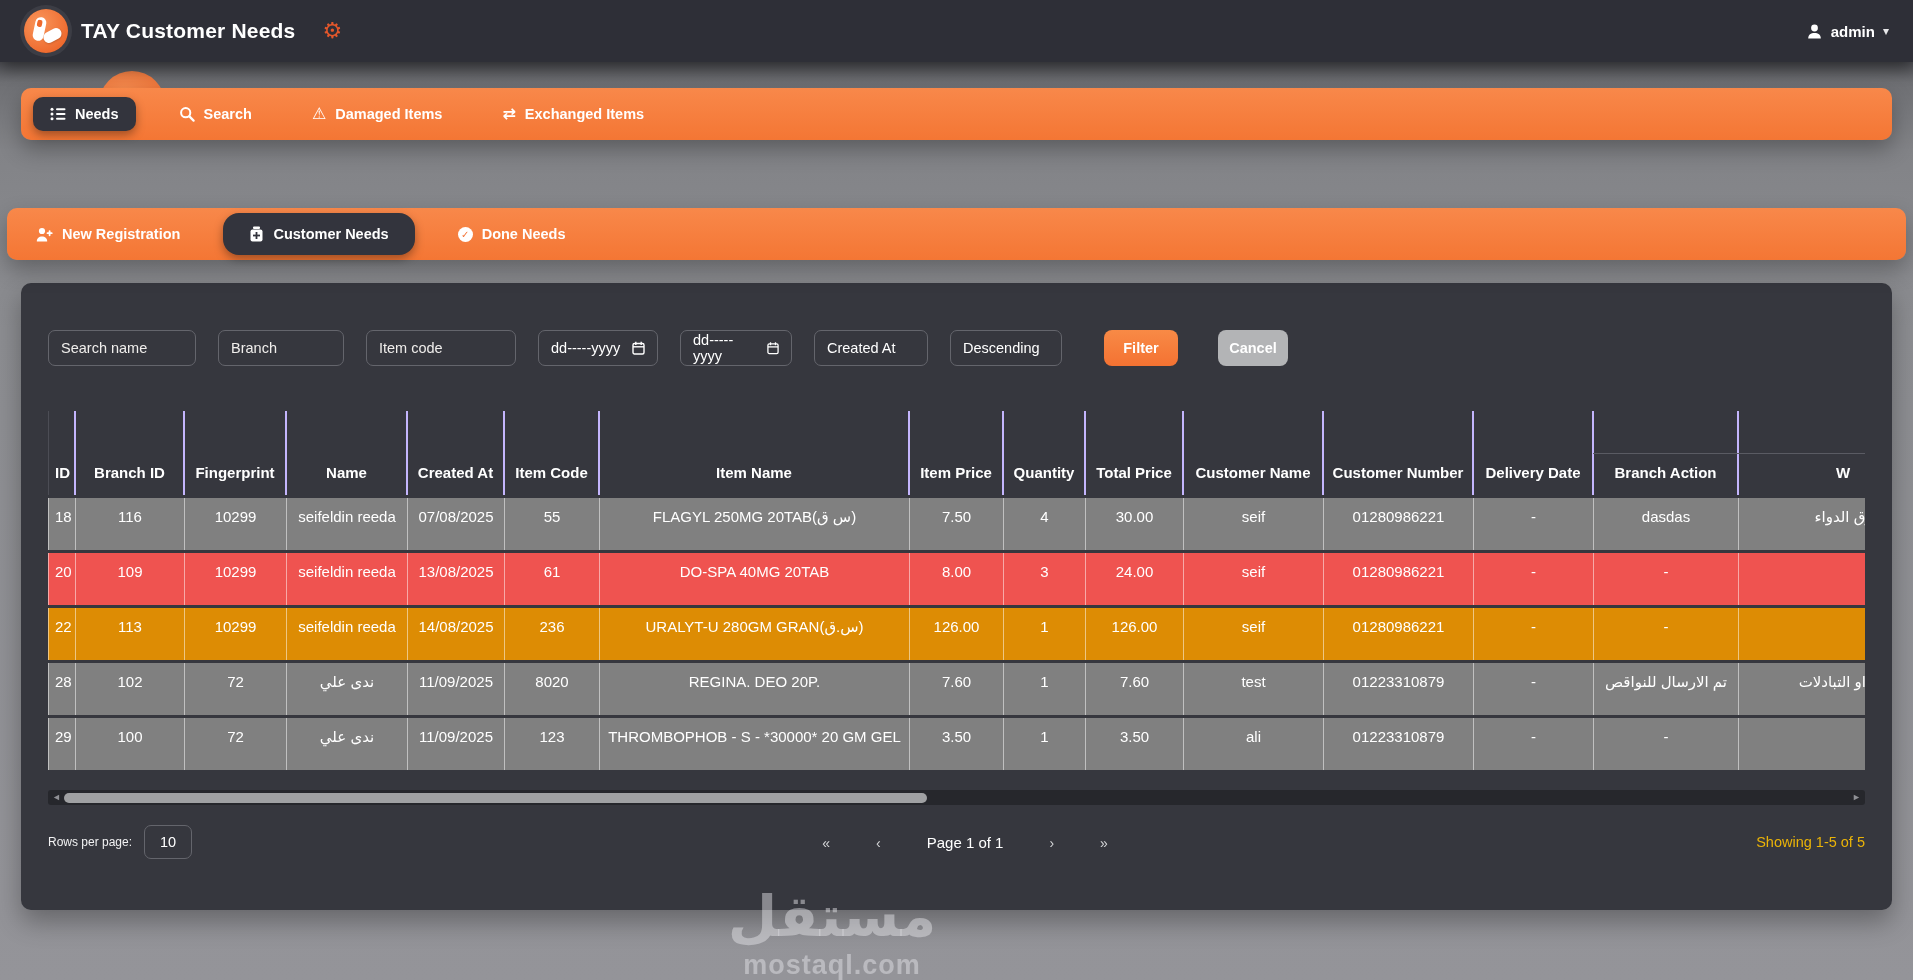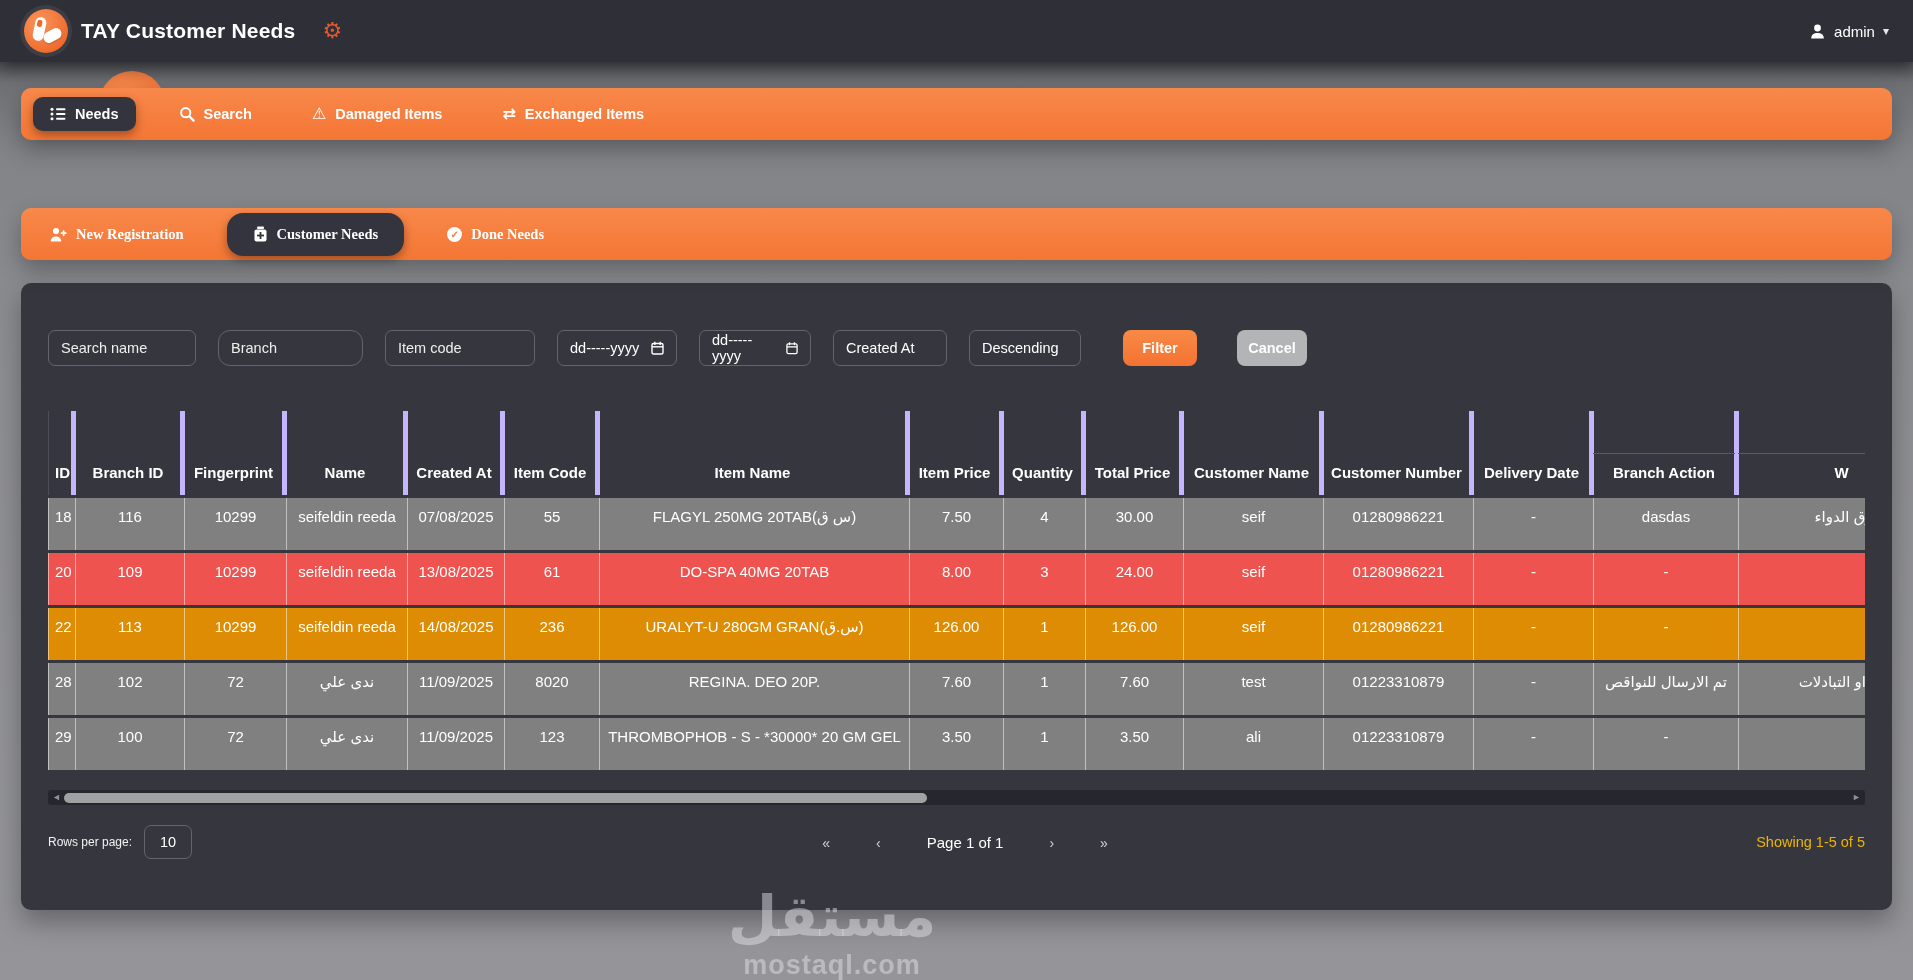--- a/index.html
+++ b/index.html
@@ -11,47 +11,47 @@
     color:#fff;
   }
   
   .topbar { height:62px; background:#2e2f37; display:flex; align-items:center; padding:0 24px; position:relative; z-index:10; box-shadow:0 6px 16px rgba(0,0,0,.45); }
   .logo { width:44px; height:44px; border-radius:50%; background:radial-gradient(circle at 35% 32%,#f9955a,#ee6a2e 75%); position:relative; margin-right:13px; box-shadow:0 0 0 4px rgba(255,255,255,.07); flex:0 0 auto; }
   .logo .pill-v { position:absolute; left:10px; top:8px; width:11px; height:24px; border-radius:6px; background:#fff; transform:rotate(12deg); }
   .logo .pill-v i { position:absolute; left:2px; top:3px; width:5px; height:7px; border-radius:2px; background:#ee6a2e; display:block; }
   .logo .pill-h { position:absolute; left:19px; top:21px; width:19px; height:11px; border-radius:6px; background:#fff; transform:rotate(-28deg); box-shadow:0 1px 2px rgba(0,0,0,.2); }
   .app-title { font-size:21px; font-weight:700; letter-spacing:.2px; }
   .gear { margin-left:27px; font-size:22px; color:#e4572b; line-height:1; cursor:pointer; }
-  .user-box { margin-left:auto; display:flex; align-items:center; gap:8px; font-size:15px; font-weight:400; cursor:pointer; }
+  .user-box { margin-left:auto; display:flex; align-items:center; gap:8px; font-size:15px; font-weight:700; cursor:pointer; }
   .caret { font-size:12px; color:#e8e8ea; }
   
   .navwrap { margin:26px 21px 0; position:relative; }
   .blob { position:absolute; left:78px; top:-17px; width:66px; height:66px; border-radius:50%; background:radial-gradient(circle at 38% 35%,#f78d50,#ed6a30); z-index:0; }
   .navbar { position:relative; z-index:1; height:52px; border-radius:10px; background:linear-gradient(180deg,#f8884a,#f47634); display:flex; align-items:center; padding:0 12px; gap:26px; box-shadow:0 10px 22px rgba(0,0,0,.28); }
-  .navbar2 { margin:68px 21px 0;font-family:Liberation Serif, serif; }
+  .navbar2 { margin:68px 7px 0; }
   .tab { display:flex; align-items:center; gap:9px; padding:9px 17px; border-radius:10px; font-size:14.5px; font-weight:700; color:#fff; cursor:pointer; white-space:nowrap; }
   .tab.active { background:#33343d; box-shadow:0 4px 10px rgba(0,0,0,.35); }
   .tab2.active { padding:13px 26px; border-radius:16px; }
   .glyph-ico { font-size:16px; line-height:1; }
   .check-circle { width:15px; height:15px; border-radius:50%; background:#fff; color:#f4763a; font-size:10px; font-weight:700; display:flex; align-items:center; justify-content:center; }
   
   .panel { margin:23px 21px 16px; height:627px; background:#36373e; border-radius:10px; padding:27px 27px 8px; position:relative; box-shadow:0 12px 26px rgba(0,0,0,.3); }
   
   .filters { display:flex; align-items:center; gap:22px; margin-top:20px; }
   .f-input, .f-box { height:36px; border:1px solid #64656c; border-radius:7px; background:transparent; color:#fff; font-size:14.5px; padding:0 12px; font-family:inherit; display:flex; align-items:center; }
   input.f-input::placeholder { color:#f0eeec; opacity:1; }
   .f-box { justify-content:space-between; gap:10px; cursor:pointer; }
-  .w-search{width:148px;} .w-branch{width:145px;border-radius:12px;} .w-code{width:150px;} .w-date1{width:120px;} .w-date2{width:112px;} .w-created{width:114px;} .w-order{width:112px;}
+  .w-search{width:148px;} .w-branch{width:126px;} .w-code{width:150px;} .w-date1{width:120px;} .w-date2{width:112px;} .w-created{width:114px;} .w-order{width:112px;}
   .btn { height:36px; border:none; border-radius:8px; font-size:14.5px; font-weight:700; color:#fff; cursor:pointer; font-family:inherit; }
   .btn-filter { width:74px; margin-left:20px; background:linear-gradient(180deg,#f88a46,#f47232); }
   .btn-cancel { width:70px; margin-left:18px; background:#b3b4b6; }
   
   .table-clip { overflow:hidden; margin-top:42px; }
   table { border-collapse:separate; border-spacing:0 3px; table-layout:fixed; width:1901px; }
-  th { height:84px; vertical-align:bottom; padding:0 6px 14px; font-size:15px; font-weight:700; color:#fff; text-align:center; border-right:5px solid #c4b5fd; position:relative; cursor:pointer; white-space:nowrap; }
+  th { height:84px; vertical-align:bottom; padding:0 6px 14px; font-size:15px; font-weight:700; color:#fff; text-align:center; border-right:2px solid #c4b5fd; position:relative; cursor:pointer; white-space:nowrap; }
   th:first-child { border-left:1px solid #4c4d55; }
   th.th-split::after { content:''; position:absolute; left:-1px; right:-1px; top:42px; height:1px; background:#5a5b63; }
   td { height:52px; vertical-align:top; padding:10px 6px 0; font-size:15px; color:#fff; text-align:center; border-right:1px solid rgba(255,255,255,.5); overflow:hidden; white-space:nowrap; }
   td:first-child { border-left:1px solid rgba(255,255,255,.5); }
   tr.row-gray td { background:#808080; }
   tr.row-red td { background:#ef5350; }
   tr.row-amber td { background:#dd8c04; }
   
   .hscroll { margin-top:17px; height:15px; background:#26272c; border-radius:3px; position:relative; }
   .hs-arrow { position:absolute; top:50%; transform:translateY(-52%); font-size:9px; color:#8f9095; line-height:1; cursor:pointer; }

